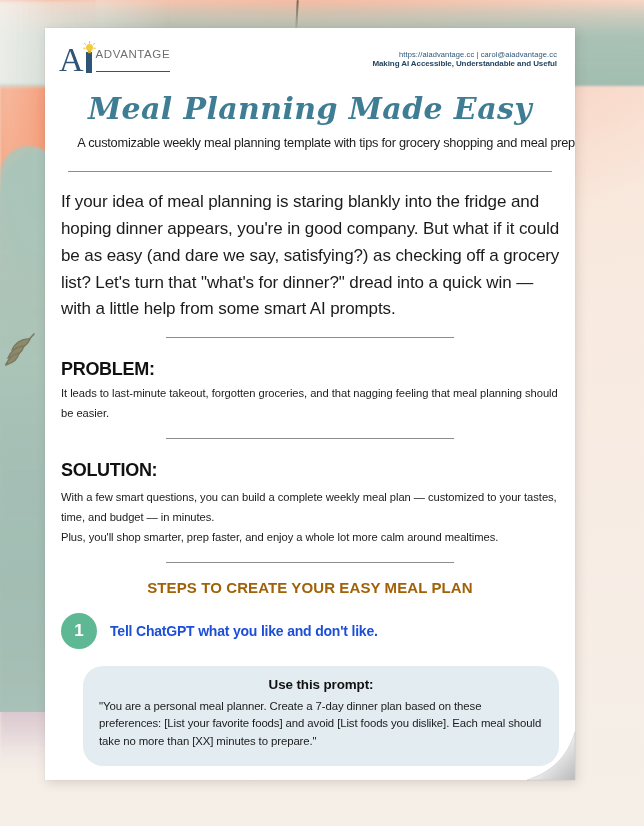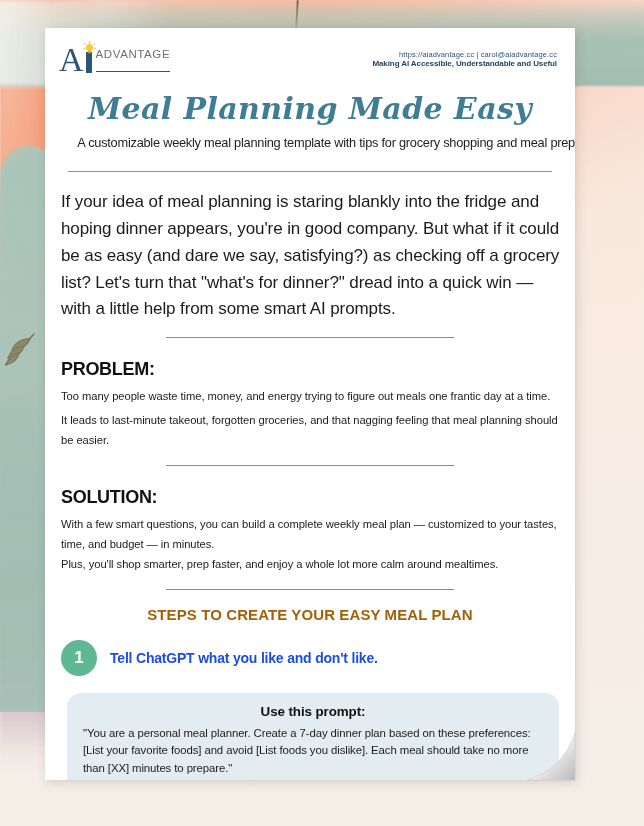--- a/index.html
+++ b/index.html
@@ -265,23 +265,23 @@
   .step-text {
     margin-left: 13px;
     font-size: 14px;
     font-weight: bold;
     color: #1d4ed8;
     letter-spacing: -0.2px;
   }
 
   
   .prompt-card {
-    margin: 17px 16px 0 22px;
+    margin: 17px 16px 0 38px;
     background: #e3edf1;
-    border-radius: 14px;
+    border-radius: 20px;
     padding: 11px 16px 16px 16px;
   }
   .prompt-title {
     text-align: center;
     font-size: 13.4px;
     font-weight: bold;
     color: #111;
     letter-spacing: -0.1px;
   }
   .prompt-body {
@@ -348,21 +348,20 @@
     <div class="title">Meal Planning Made Easy</div>
     <div class="subtitle">A customizable weekly meal planning template with tips for grocery shopping and meal prep</div>
 
     <div class="rule rule-wide"></div>
 
     <div class="body-p intro">If your idea of meal planning is staring blankly into the fridge and hoping dinner appears, you're in good company. But what if it could be as easy (and dare we say, satisfying?) as checking off a grocery list? Let's turn that "what's for dinner?" dread into a quick win — with a little help from some smart AI prompts.</div>
 
     <div class="rule rule-mid"></div>
 
     <div class="sec-h sec-problem">PROBLEM:</div>
-    <div class="sec-p">Too many people waste time, money, and energy trying to figure out meals one frantic day at a time.</div>
     <div class="sec-p" style="margin-top:4px"> It leads to last-minute takeout, forgotten groceries, and that nagging feeling that meal planning should be easier.</div>
 
     <div class="rule rule-mid"></div>
 
     <div class="sec-h sec-solution">SOLUTION:</div>
     <div class="sec-p">With a few smart questions, you can build a complete weekly meal plan — customized to your tastes, time, and budget — in minutes.</div>
     <div class="sec-p" style="margin-top:0"> Plus, you'll shop smarter, prep faster, and enjoy a whole lot more calm around mealtimes.</div>
 
     <div class="rule rule-mid"></div>
 

